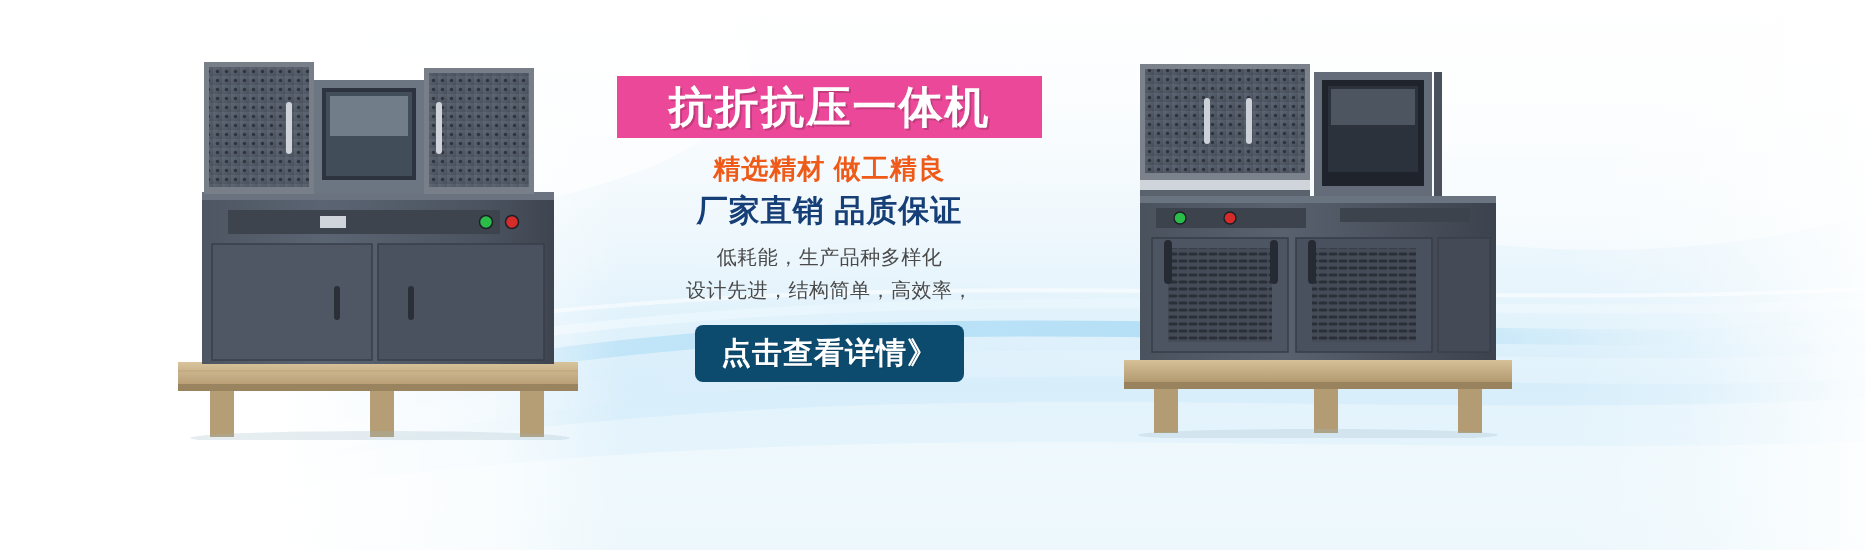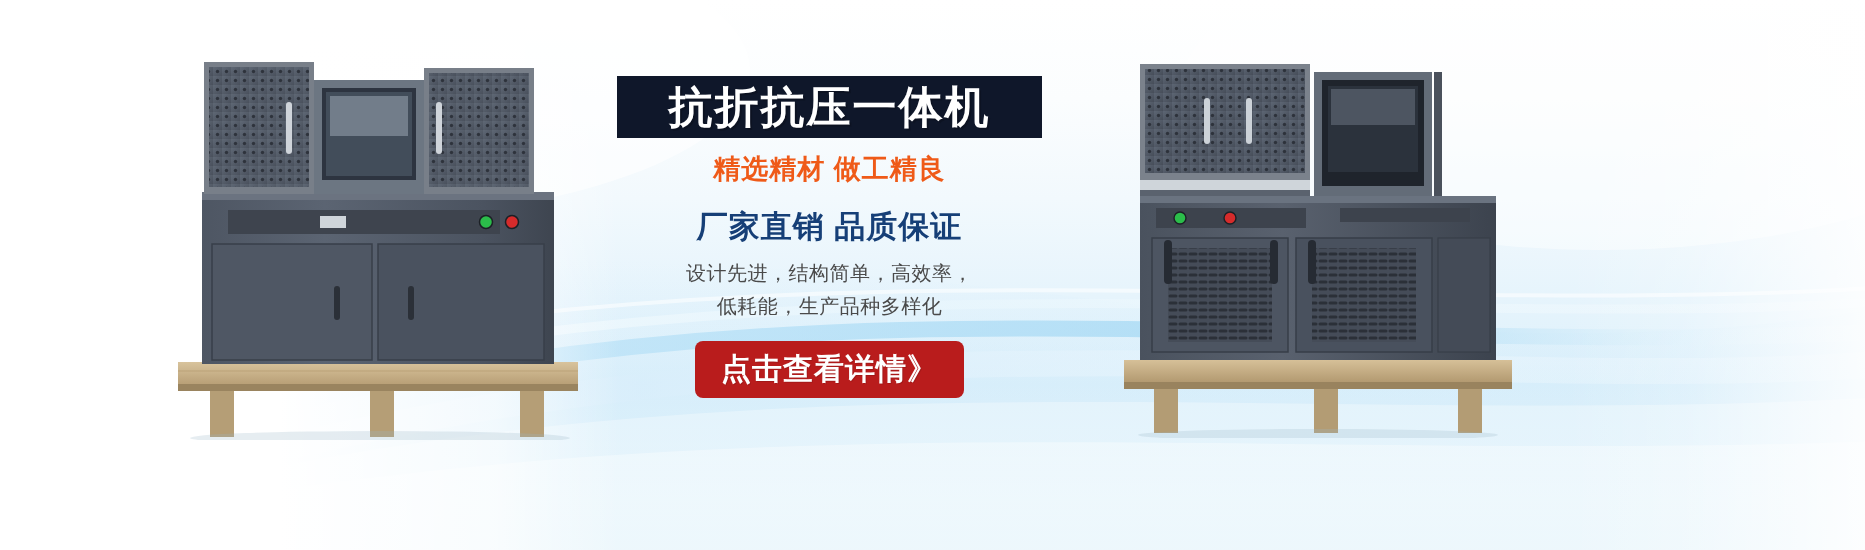--- a/index.html
+++ b/index.html
@@ -66,21 +66,21 @@
   .mach svg { width: 100%; height: 100%; display: block; }
 
   
   .content {
     position: absolute;
     left: 615px;
     top: 76px;
     width: 470px;
   }
   .title-bar {
-    background: #0f172a;
+    background: #ec4899;
     width: 425px;
     height: 62px;
     display: flex;
     align-items: center;
     justify-content: center;
     margin-left: 2px;
   }
   .title-bar .title-text {
     color: #ffffff;
     font-size: 44px;
@@ -95,21 +95,21 @@
     color: #ef5a18;
     font-size: 27px;
     font-weight: bold;
     letter-spacing: 1px;
     text-align: center;
     width: 425px;
     margin-left: 2px;
     line-height: 1.15;
   }
   .sub-blue {
-    margin-top: 24px;
+    margin-top: 8px;
     color: #163f77;
     font-size: 31px;
     font-weight: bold;
     letter-spacing: 1px;
     text-align: center;
     width: 425px;
     margin-left: 2px;
     line-height: 1.15;
   }
   .body-text {
@@ -123,21 +123,21 @@
     letter-spacing: 0.5px;
   }
   .cta-wrap {
     margin-top: 18px;
     width: 425px;
     margin-left: 2px;
     display: flex;
     justify-content: center;
   }
   .cta-button {
-    background: #b91c1c;
+    background: #0c4a6e;
     color: #ffffff;
     border: none;
     border-radius: 8px;
     padding: 11px 26px 13px 26px;
     font-size: 30px;
     font-weight: bold;
     letter-spacing: 1px;
     font-family: "Liberation Sans", "DejaVu Sans", sans-serif;
     cursor: pointer;
     text-shadow: 1px 1px 0 rgba(0,0,0,0.12);
@@ -336,22 +336,22 @@
 
     <div class="title-bar">
       <span class="title-text">抗折抗压一体机</span>
     </div>
 
     <div class="sub-orange">精选精材 做工精良</div>
 
     <div class="sub-blue">厂家直销  品质保证</div>
 
     <div class="body-text">
+      <div>低耗能，生产品种多样化</div>
       <div>设计先进，结构简单，高效率，</div>
-      <div>低耗能，生产品种多样化</div>
     </div>
 
     <div class="cta-wrap">
       <button class="cta-button">点击查看详情》</button>
     </div>
 
   </div>
 
 </div>
 

